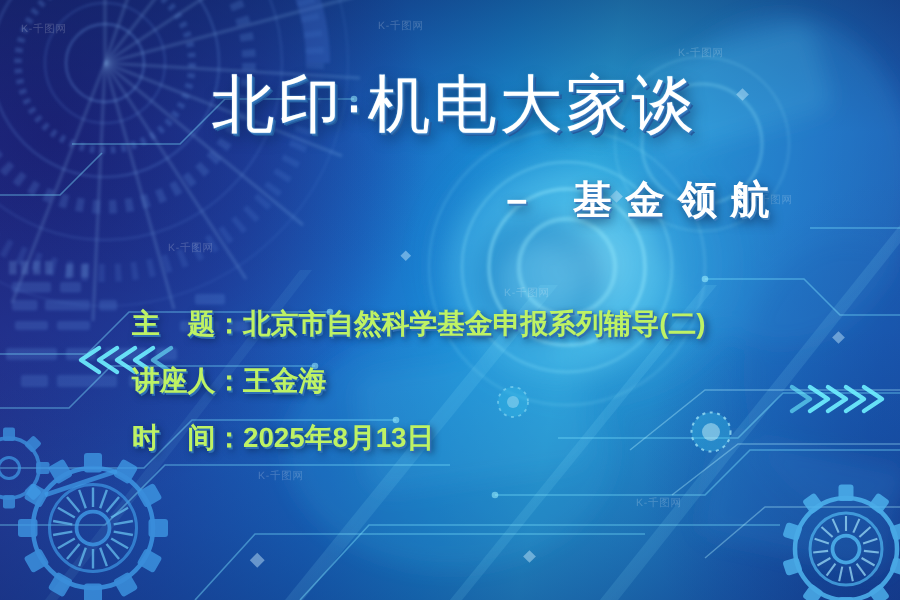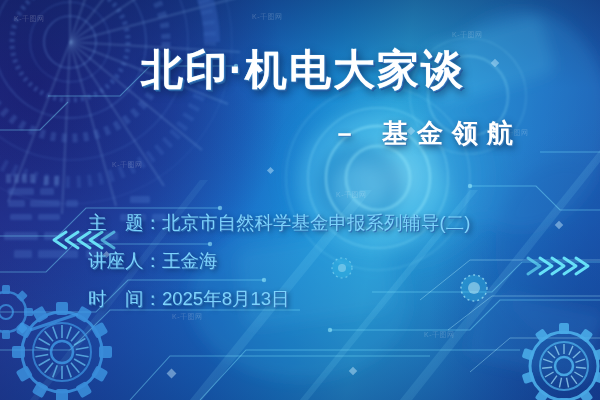--- a/index.html
+++ b/index.html
@@ -55,21 +55,21 @@
     background:radial-gradient(ellipse 45% 70% at 103% 78%, rgba(20,60,150,.55) 0%, rgba(0,0,0,0) 70%);
   }
 
   
   .art{position:absolute;inset:0;width:600px;height:400px;}
 
   
   .title{
     position:absolute;left:0;right:0;top:42px;
     text-align:center;
-    font-size:42px;font-weight:bold;
+    font-size:42px;font-weight:normal;
     letter-spacing:2px;
     color:#ffffff;
     text-shadow:
       0 0 1px #7fc4ef,
       1px 1px 0 #2f6fb5,
       2px 2px 0 #235a9c,
       3px 4px 9px rgba(6,28,70,.75);
     padding-left:6px;
   }
   .subtitle{
@@ -83,23 +83,23 @@
       2px 3px 7px rgba(6,28,70,.7);
   }
 
   .info{
     position:absolute;left:88px;top:203px;
     display:flex;flex-direction:column;
     gap:0px;
   }
   .info-row{
     height:38px;
-    display:flex;align-items:center;
-    font-size:18.5px;font-weight:normal;
-    color:#7dd3fc;
+    display:flex;align-items:flex-start;
+    font-size:18.5px;font-weight:bold;
+    color:#bef264;
     white-space:nowrap;
     text-shadow:
       1px 1px 0 #2f6fb5,
       2px 2px 5px rgba(6,28,70,.75);
   }
   .info-label{letter-spacing:0px;}
   .info-value{letter-spacing:0px;}
 
   .wm{
     position:absolute;

